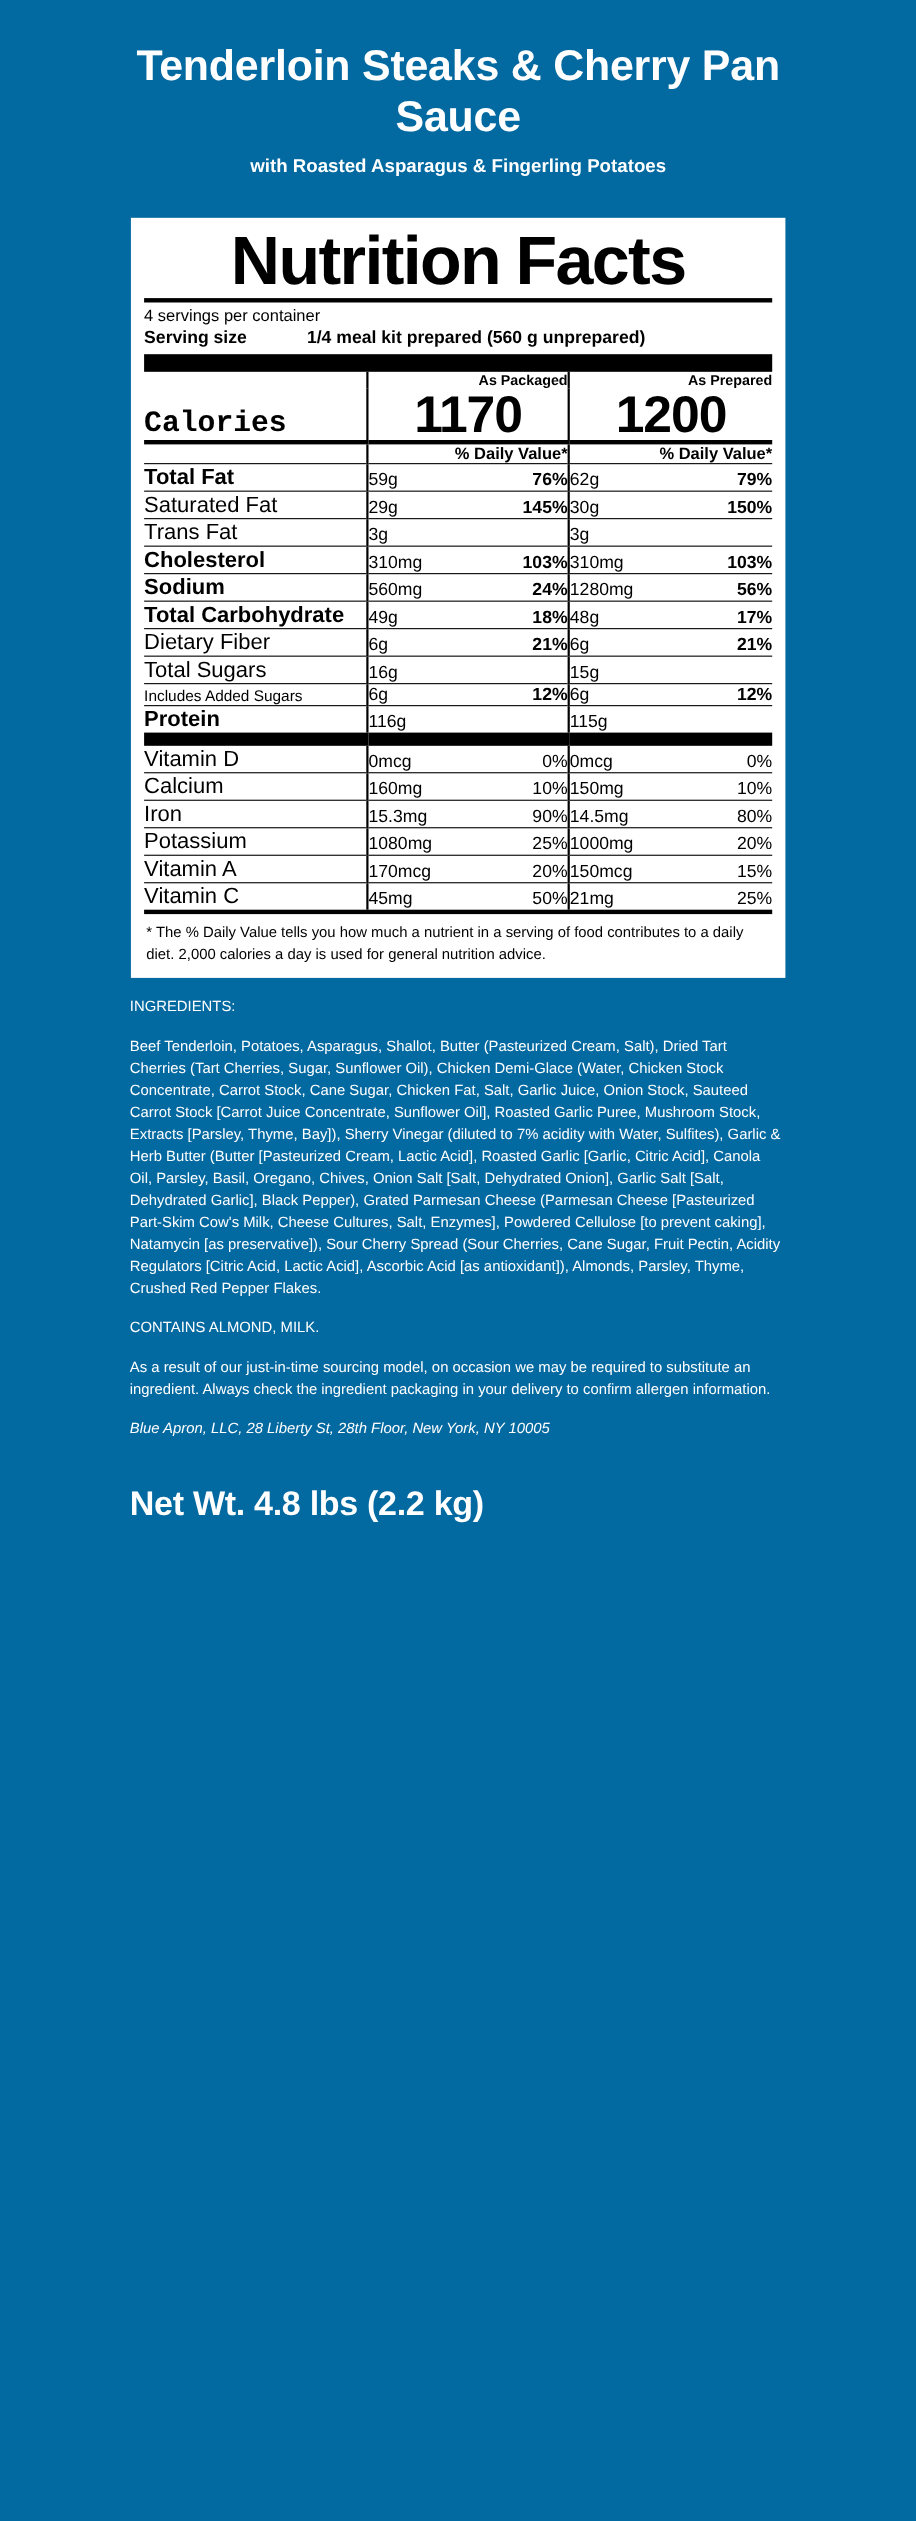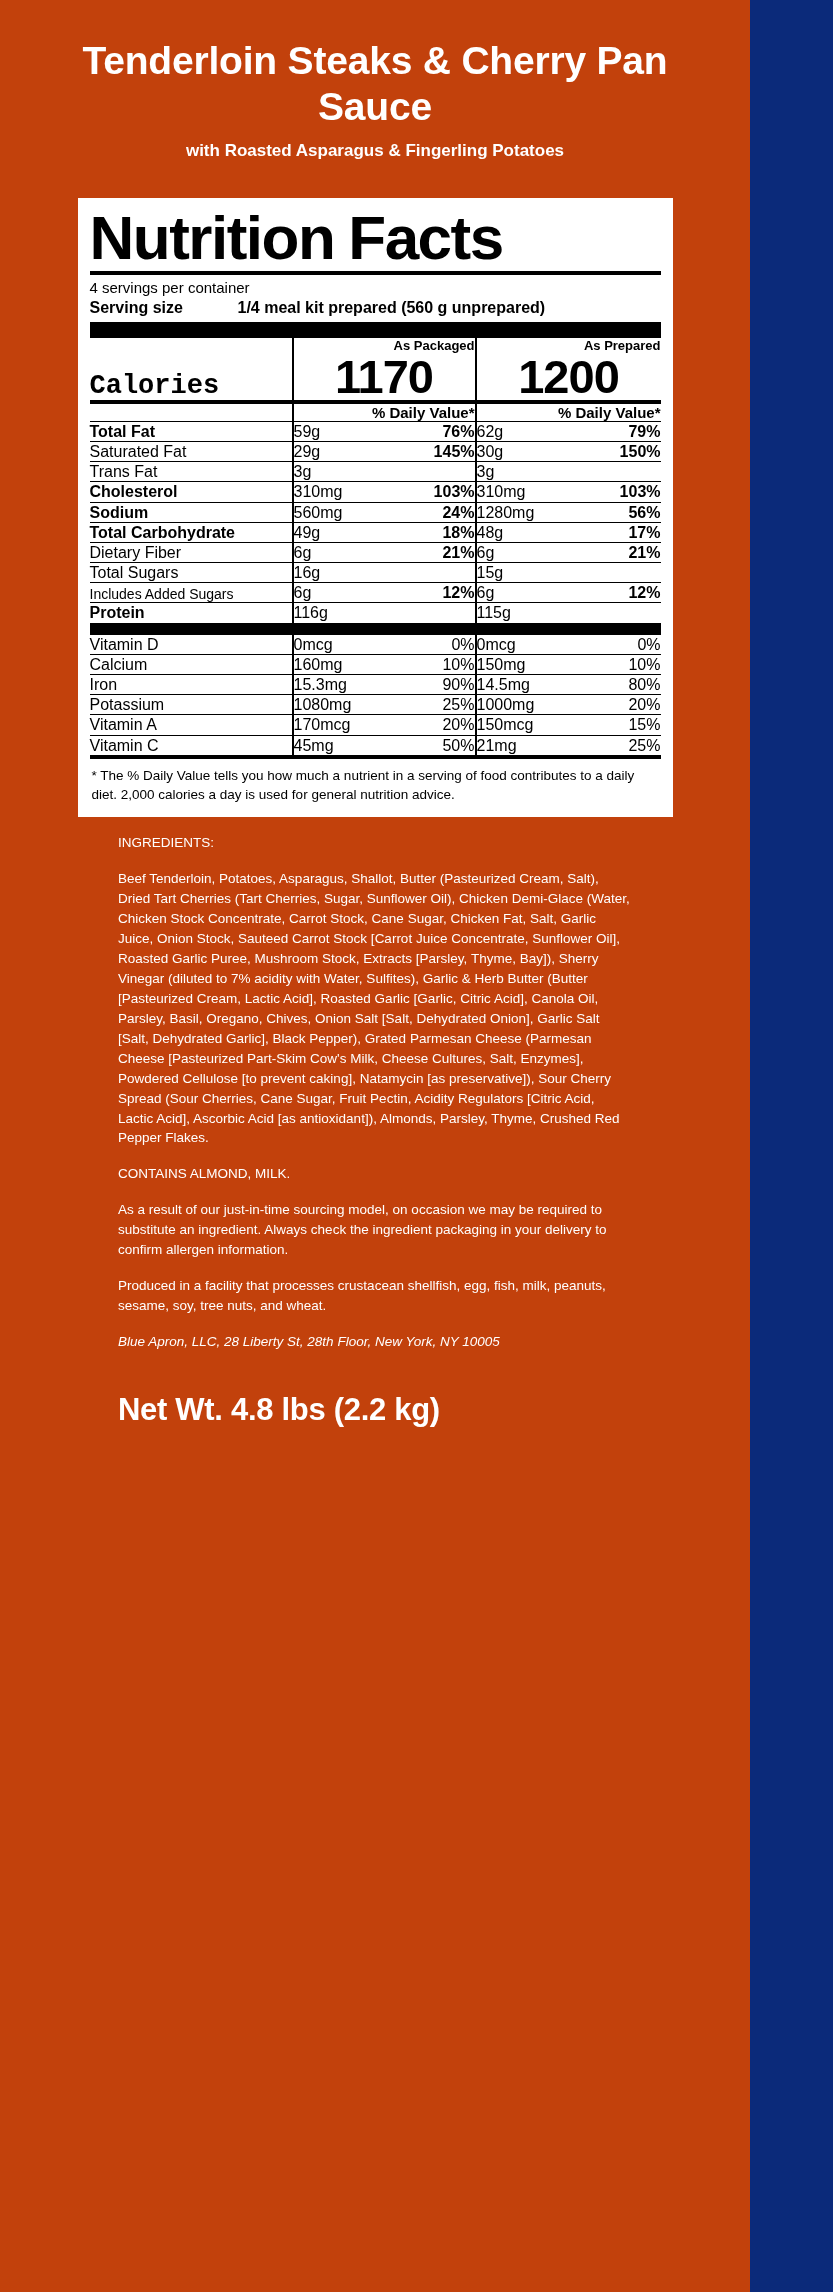--- a/index.html
+++ b/index.html
@@ -8,23 +8,23 @@
   }
   body {
     width: 833px;
     min-height: 2292px;
     background: #0b2a7a;
     font-family: "Liberation Sans", sans-serif;
     -webkit-font-smoothing: antialiased;
   }
 
   .page {
-    width: 750px;
+    width: 833px;
     min-height: 2292px;
-    background: #c2410c;
+    background: #0369a1;
     box-sizing: border-box;
     position: relative;
   }
 
   
   .title-block {
     padding: 38px 70px 0 70px;
     text-align: center;
   }
   .product-title {
@@ -57,20 +57,21 @@
     color: #000000;
   }
 
   .nf-title {
     font-size: 62px;
     font-weight: bold;
     line-height: 0.98;
     letter-spacing: -1.5px;
     margin: 2px 0 2px 0;
     white-space: nowrap;
+    text-align: center;
   }
   .nf-title .gap { display: inline-block; width: 14px; }
   .rule-med    { border-top: 4px solid #000; }
   .rule-thick  { border-top: 16px solid #000; }
 
   .servings {
     font-size: 15px;
     line-height: 1.35;
     padding-top: 3px;
   }
@@ -123,21 +124,21 @@
   .dv-head {
     font-size: 15px;
     font-weight: bold;
     text-align: right;
     padding: 3px 4px 3px 0;
   }
 
   .vdiv-l { border-left: 2px solid #000; }
 
   .nutr-name {
-    font-size: 16px;
+    font-size: 20px;
     padding: 4px 6px 4px 0;
     line-height: 1.2;
   }
   .nutr-name.bold { font-weight: bold; }
   .ind1 { padding-left: 17px; }
   .ind2 { padding-left: 32px; }
   .nutr-name.small { font-size: 14px; }
 
   .amt-cell {
     font-size: 16px;
@@ -417,20 +418,19 @@
 
       <div class="footnote">* The % Daily Value tells you how much a nutrient in a serving of food contributes to a daily diet. 2,000 calories a day is used for general nutrition advice.</div>
     </div>
   </div>
 
   <div class="info">
     <p class="ing-head">INGREDIENTS:</p>
     <p>Beef Tenderloin, Potatoes, Asparagus, Shallot, Butter (Pasteurized Cream, Salt), Dried Tart Cherries (Tart Cherries, Sugar, Sunflower Oil), Chicken Demi-Glace (Water, Chicken Stock Concentrate, Carrot Stock, Cane Sugar, Chicken Fat, Salt, Garlic Juice, Onion Stock, Sauteed Carrot Stock [Carrot Juice Concentrate, Sunflower Oil], Roasted Garlic Puree, Mushroom Stock, Extracts [Parsley, Thyme, Bay]), Sherry Vinegar (diluted to 7% acidity with Water, Sulfites), Garlic &amp; Herb Butter (Butter [Pasteurized Cream, Lactic Acid], Roasted Garlic [Garlic, Citric Acid], Canola Oil, Parsley, Basil, Oregano, Chives, Onion Salt [Salt, Dehydrated Onion], Garlic Salt [Salt, Dehydrated Garlic], Black Pepper), Grated Parmesan Cheese (Parmesan Cheese [Pasteurized Part-Skim Cow's Milk, Cheese Cultures, Salt, Enzymes], Powdered Cellulose [to prevent caking], Natamycin [as preservative]), Sour Cherry Spread (Sour Cherries, Cane Sugar, Fruit Pectin, Acidity Regulators [Citric Acid, Lactic Acid], Ascorbic Acid [as antioxidant]), Almonds, Parsley, Thyme, Crushed Red Pepper Flakes.</p>
     <p>CONTAINS ALMOND, MILK.</p>
     <p>As a result of our just-in-time sourcing model, on occasion we may be required to substitute an ingredient. Always check the ingredient packaging in your delivery to confirm allergen information.</p>
-    <p>Produced in a facility that processes crustacean shellfish, egg, fish, milk, peanuts, sesame, soy, tree nuts, and wheat.</p>
     <p class="tight">Blue Apron, LLC, 28 Liberty St, 28th Floor, New York, NY 10005</p>
   </div>
 
   <div class="netwt">Net Wt. 4.8 lbs (2.2 kg)</div>
 
   <div class="bottom-pad"></div>
 </div>
 
 </body></html>

